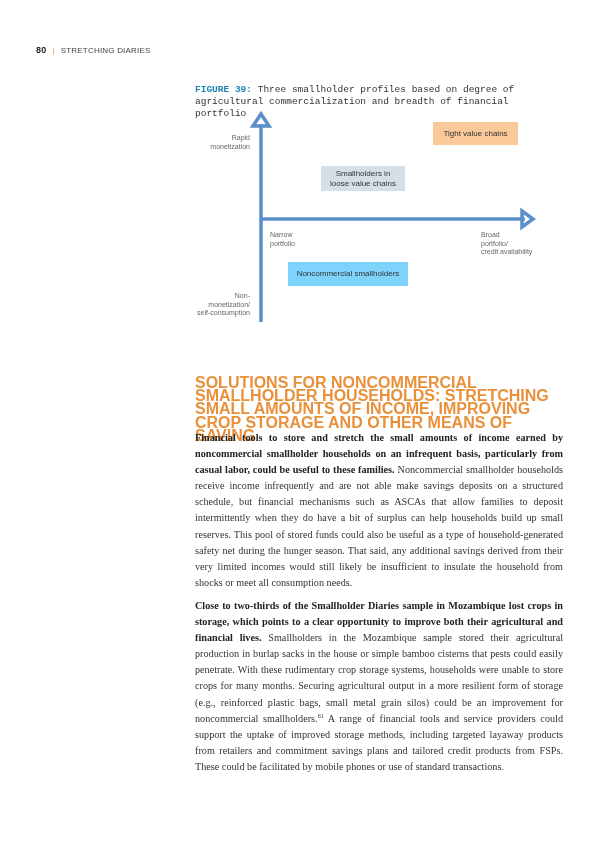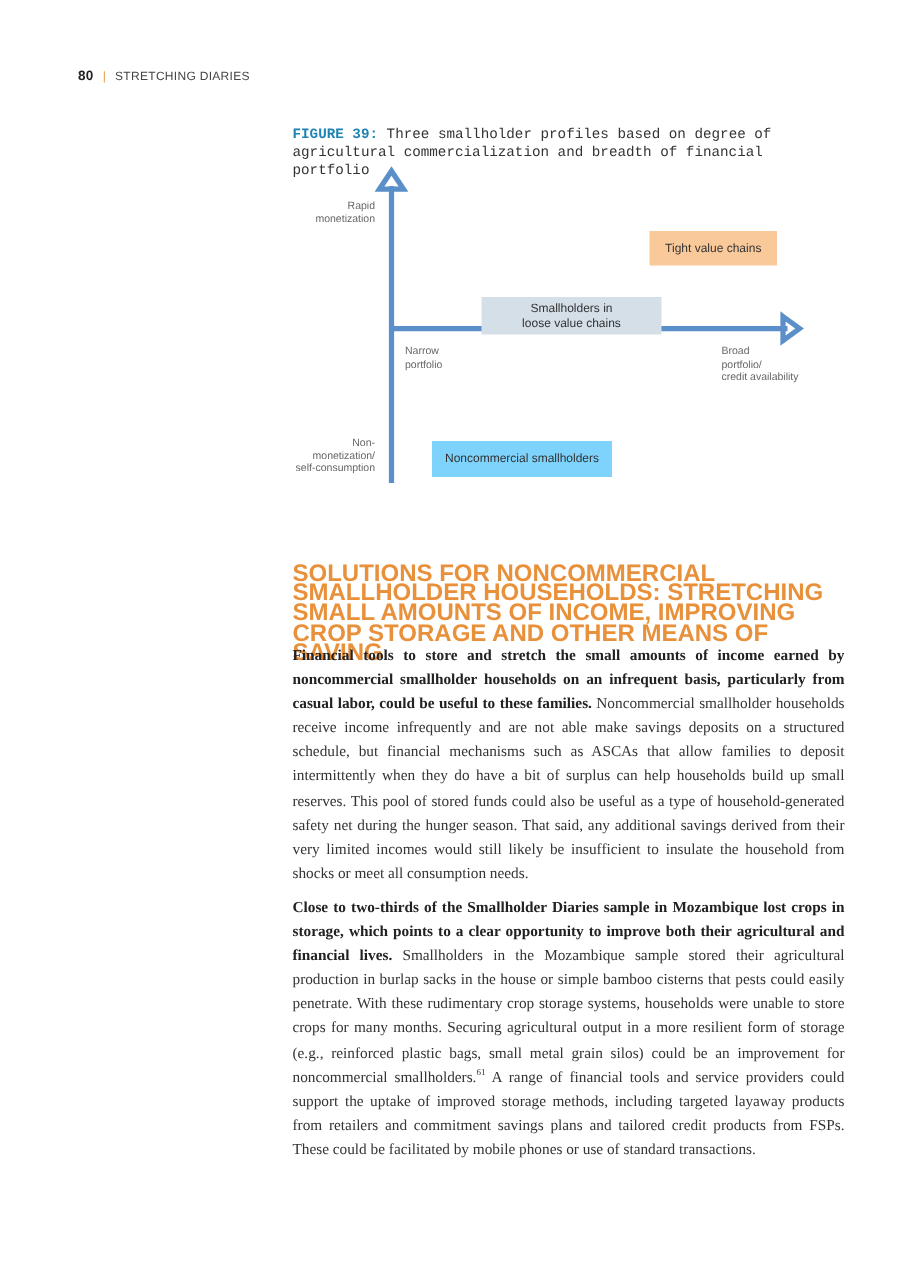--- a/index.html
+++ b/index.html
@@ -1,26 +1,26 @@
 <!DOCTYPE html>
 <html><head>
 <meta charset="utf-8">
 <style>
   html, body { margin: 0; padding: 0; background: #ffffff; }
   body { width: 600px; height: 848px; position: relative; overflow: hidden; }
   .header { position: absolute; left: 36px; top: 45px; font-family: "Liberation Sans", sans-serif; font-size: 8px; color: #444; letter-spacing: 0.2px; }
-  .header .num { font-weight: bold; color: #222; font-size: 9px; margin-left: 16px; }
+  .header .num { font-weight: bold; color: #222; font-size: 9px; }
   .header .sep { color: #e8963c; margin: 0 6px; }
   .fig-title { position: absolute; left: 195px; top: 84px; width: 370px; font-family: Liberation Mono, monospace; font-size: 9.5px; line-height: 12px; color: #333; }
   .fig-title .label { color: #1f84b4; font-weight: bold; }
   .diagram { position: absolute; left: 0; top: 0; width: 600px; height: 848px; }
   .axlabel { position: absolute; font-family: "Liberation Sans", sans-serif; font-size: 7px; line-height: 8.5px; color: #666; }
-  .box { position: absolute; font-family: "Liberation Sans", sans-serif; font-size: 8px; line-height: 10px; color: #333; display: flex; align-items: center; justify-content: center; text-align: center; margin-top: 32px; }
+  .box { position: absolute; font-family: "Liberation Sans", sans-serif; font-size: 8px; line-height: 10px; color: #333; display: flex; align-items: center; justify-content: center; text-align: center; }
   .box-tight { left: 433px; top: 122px; width: 85px; height: 23px; background: #f9c99a; }
-  .box-loose { left: 321px; top: 166px; width: 120px; height: 25px; background: #d4dfe7; }
+  .box-loose { left: 321px; top: 166px; width: 84px; height: 25px; background: #d4dfe7; }
   .box-noncomm { left: 288px; top: 262px; width: 120px; height: 24px; background: #7dd3fc; }
   .section-title { position: absolute; left: 195px; top: 376px; width: 370px; font-family: "Liberation Sans", sans-serif; font-size: 16px; line-height: 13.2px; font-weight: bold; color: #e8903a; }
   .para { position: absolute; left: 195px; width: 368px; font-family: Liberation Serif, serif; font-size: 10.2px; line-height: 16.1px; color: #333; text-align: justify; }
   .para b { color: #222; }
   .p1 { top: 430px; }
   .p2 { top: 598px; }
   sup { font-size: 6px; line-height: 0; }
 </style>
 </head>
 <body>

